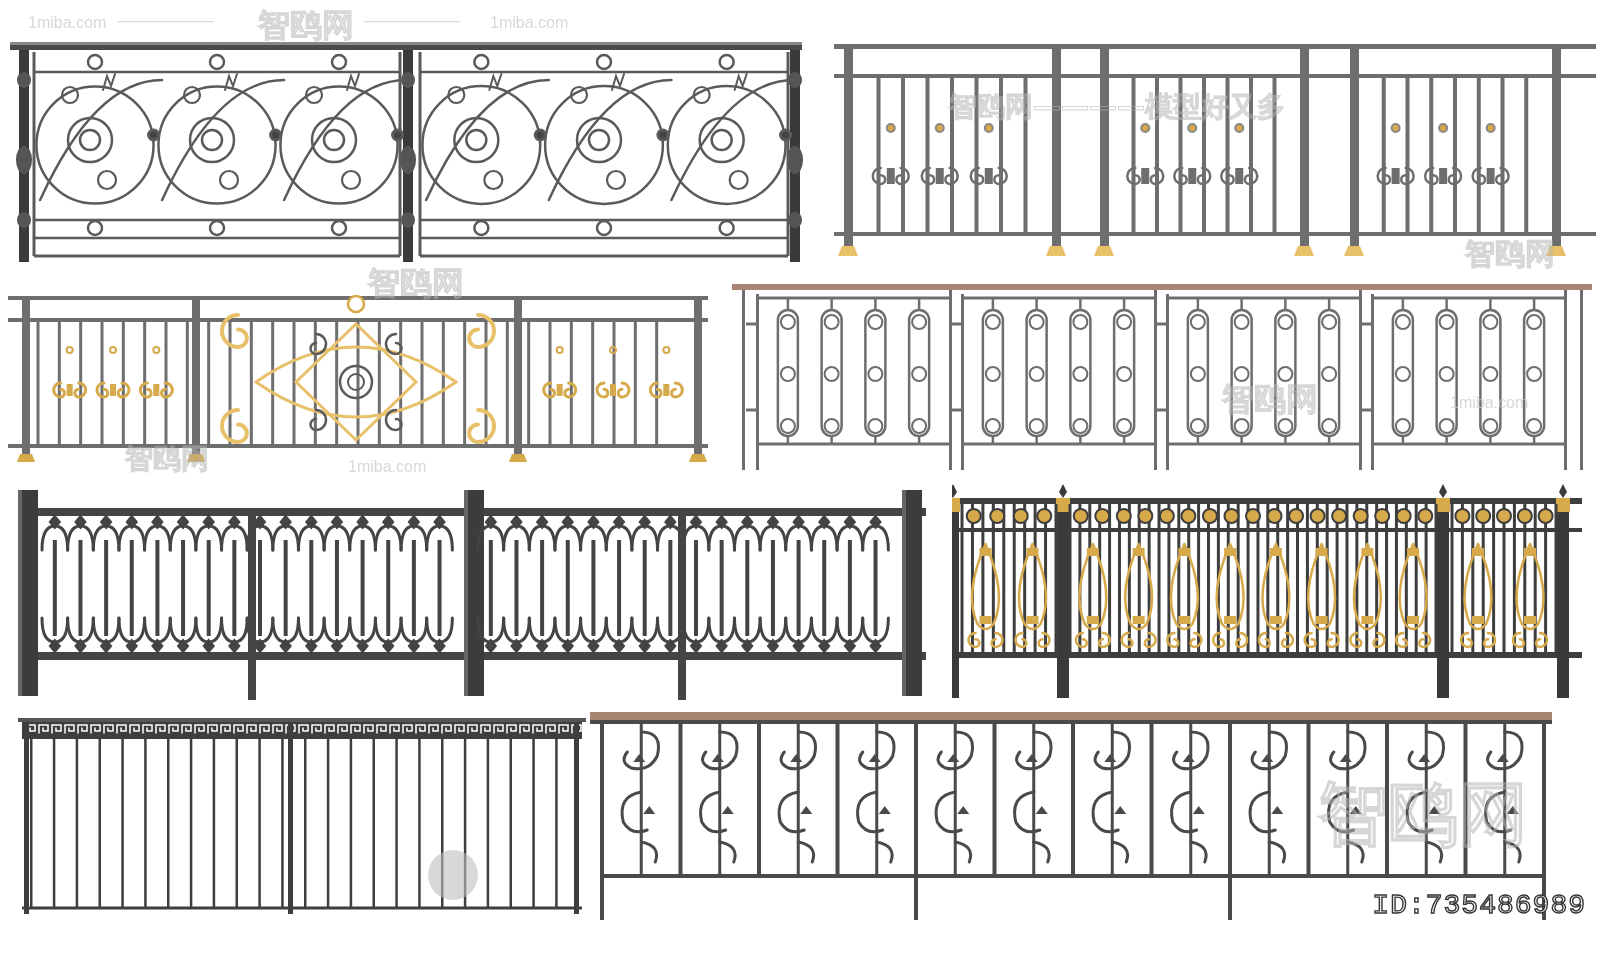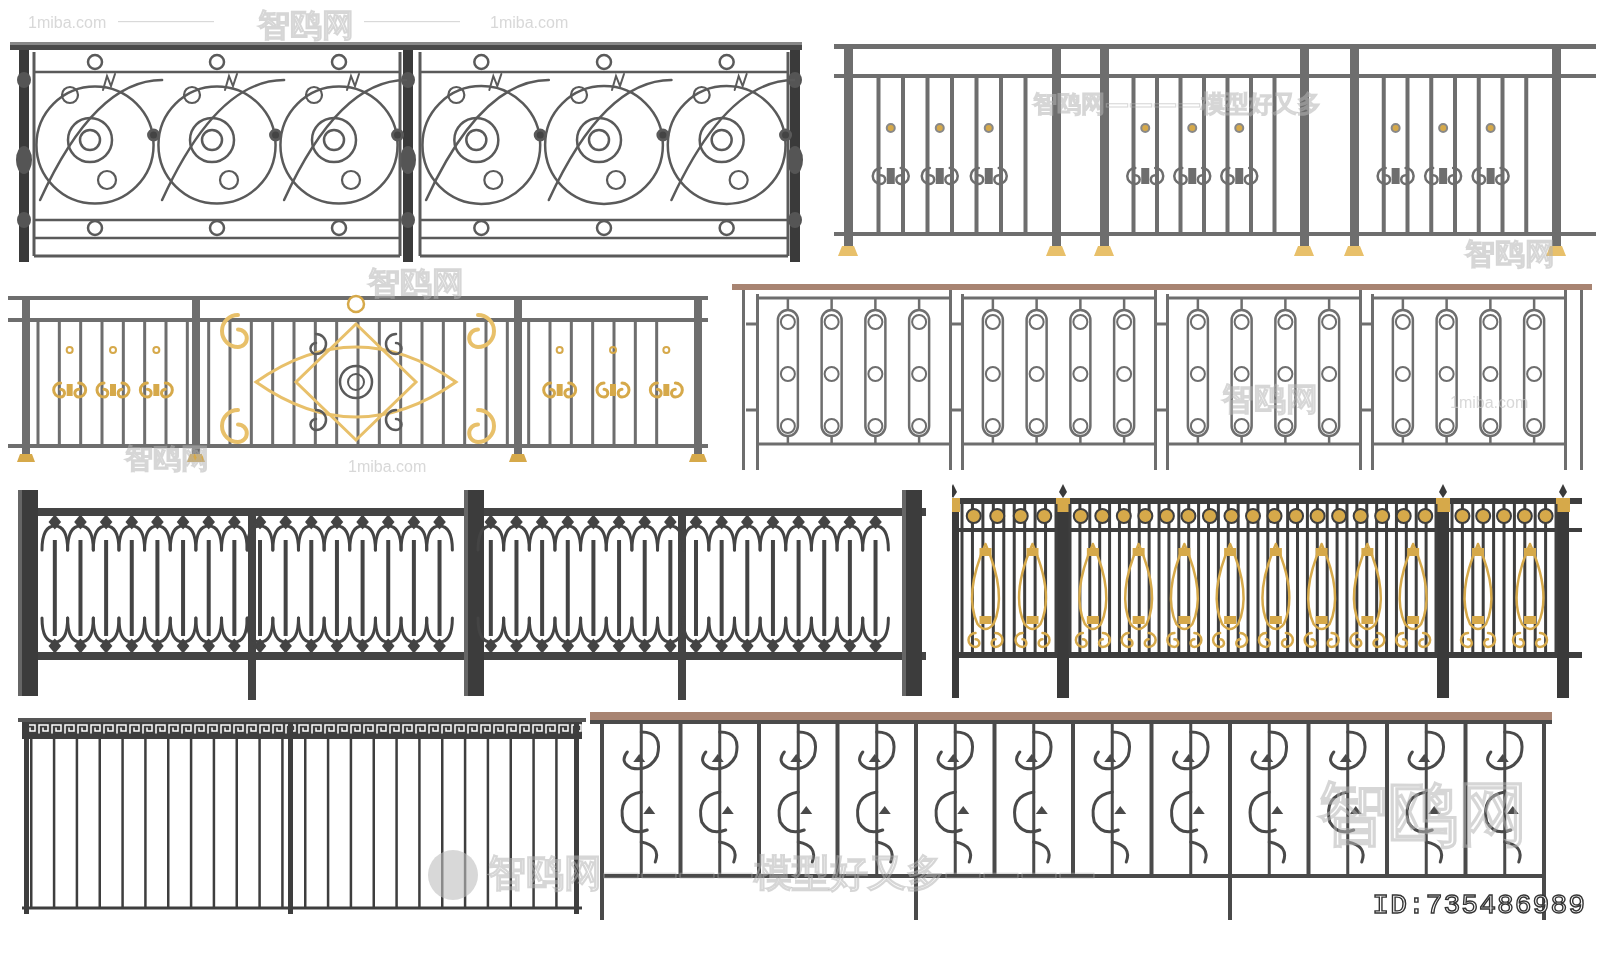--- a/index.html
+++ b/index.html
@@ -880,24 +880,23 @@
         <path d="M914.75 80 Q890.75 84 896.75 110 Q904.75 124 920.75 118" stroke="#4a4a4a" stroke-width="3" fill="none" stroke-linecap="round"></path>
         <path d="M914.75 130 Q934.75 134 928.75 150" stroke="#4a4a4a" stroke-width="3" fill="none" stroke-linecap="round"></path>
         <path d="M906.75 50 l6 -8 l6 8 Z" stroke="none" stroke-width="0" fill="#4a4a4a" stroke-linecap="round"></path>
         <path d="M916.75 102 l6 -8 l6 8 Z" stroke="none" stroke-width="0" fill="#4a4a4a" stroke-linecap="round"></path>
       </svg></div>
     <div class="wm-small" style="left: 28px; top: 14px; font-size: 16px;">1miba.com</div>
     <div class="wm-small" style="left: 118px; top: 12px; font-size: 16px;">——————</div>
     <div class="wm" style="left: 258px; top: 4px; font-size: 32px;">智鸥网</div>
     <div class="wm-small" style="left: 364px; top: 12px; font-size: 16px;">——————</div>
     <div class="wm-small" style="left: 490px; top: 14px; font-size: 16px;">1miba.com</div>
-    <div class="wm" style="left: 1033px; top: 88px; font-size: 24px;">智鸥网————模型好又多</div>
+    <div class="wm" style="left: 949px; top: 88px; font-size: 28px;">智鸥网————模型好又多</div>
     <div class="wm" style="left: 368px; top: 262px; font-size: 32px;">智鸥网</div>
     <div class="wm" style="left: 125px; top: 440px; font-size: 28px;">智鸥网</div>
     <div class="wm-small" style="left: 348px; top: 458px; font-size: 16px;">1miba.com</div>
     <div class="wm" style="left: 1222px; top: 378px; font-size: 32px;">智鸥网</div>
     <div class="wm-small" style="left: 1450px; top: 394px; font-size: 16px;">1miba.com</div>
     <div class="wm" style="left: 1465px; top: 234px; font-size: 30px;">智鸥网</div>
-    <div class="wm" style="left: 488px; top: 848px; font-size: 38px;">智鸥网————模型好又多————</div>
     <div class="wm" style="left: 1318px; top: 768px; font-size: 70px;">智鸥网</div>
   </div>
 <div class="logo-circle" style="left:428px;top:850px;"></div>
 <div class="id-label">ID:735486989</div>
 
 </body></html>

